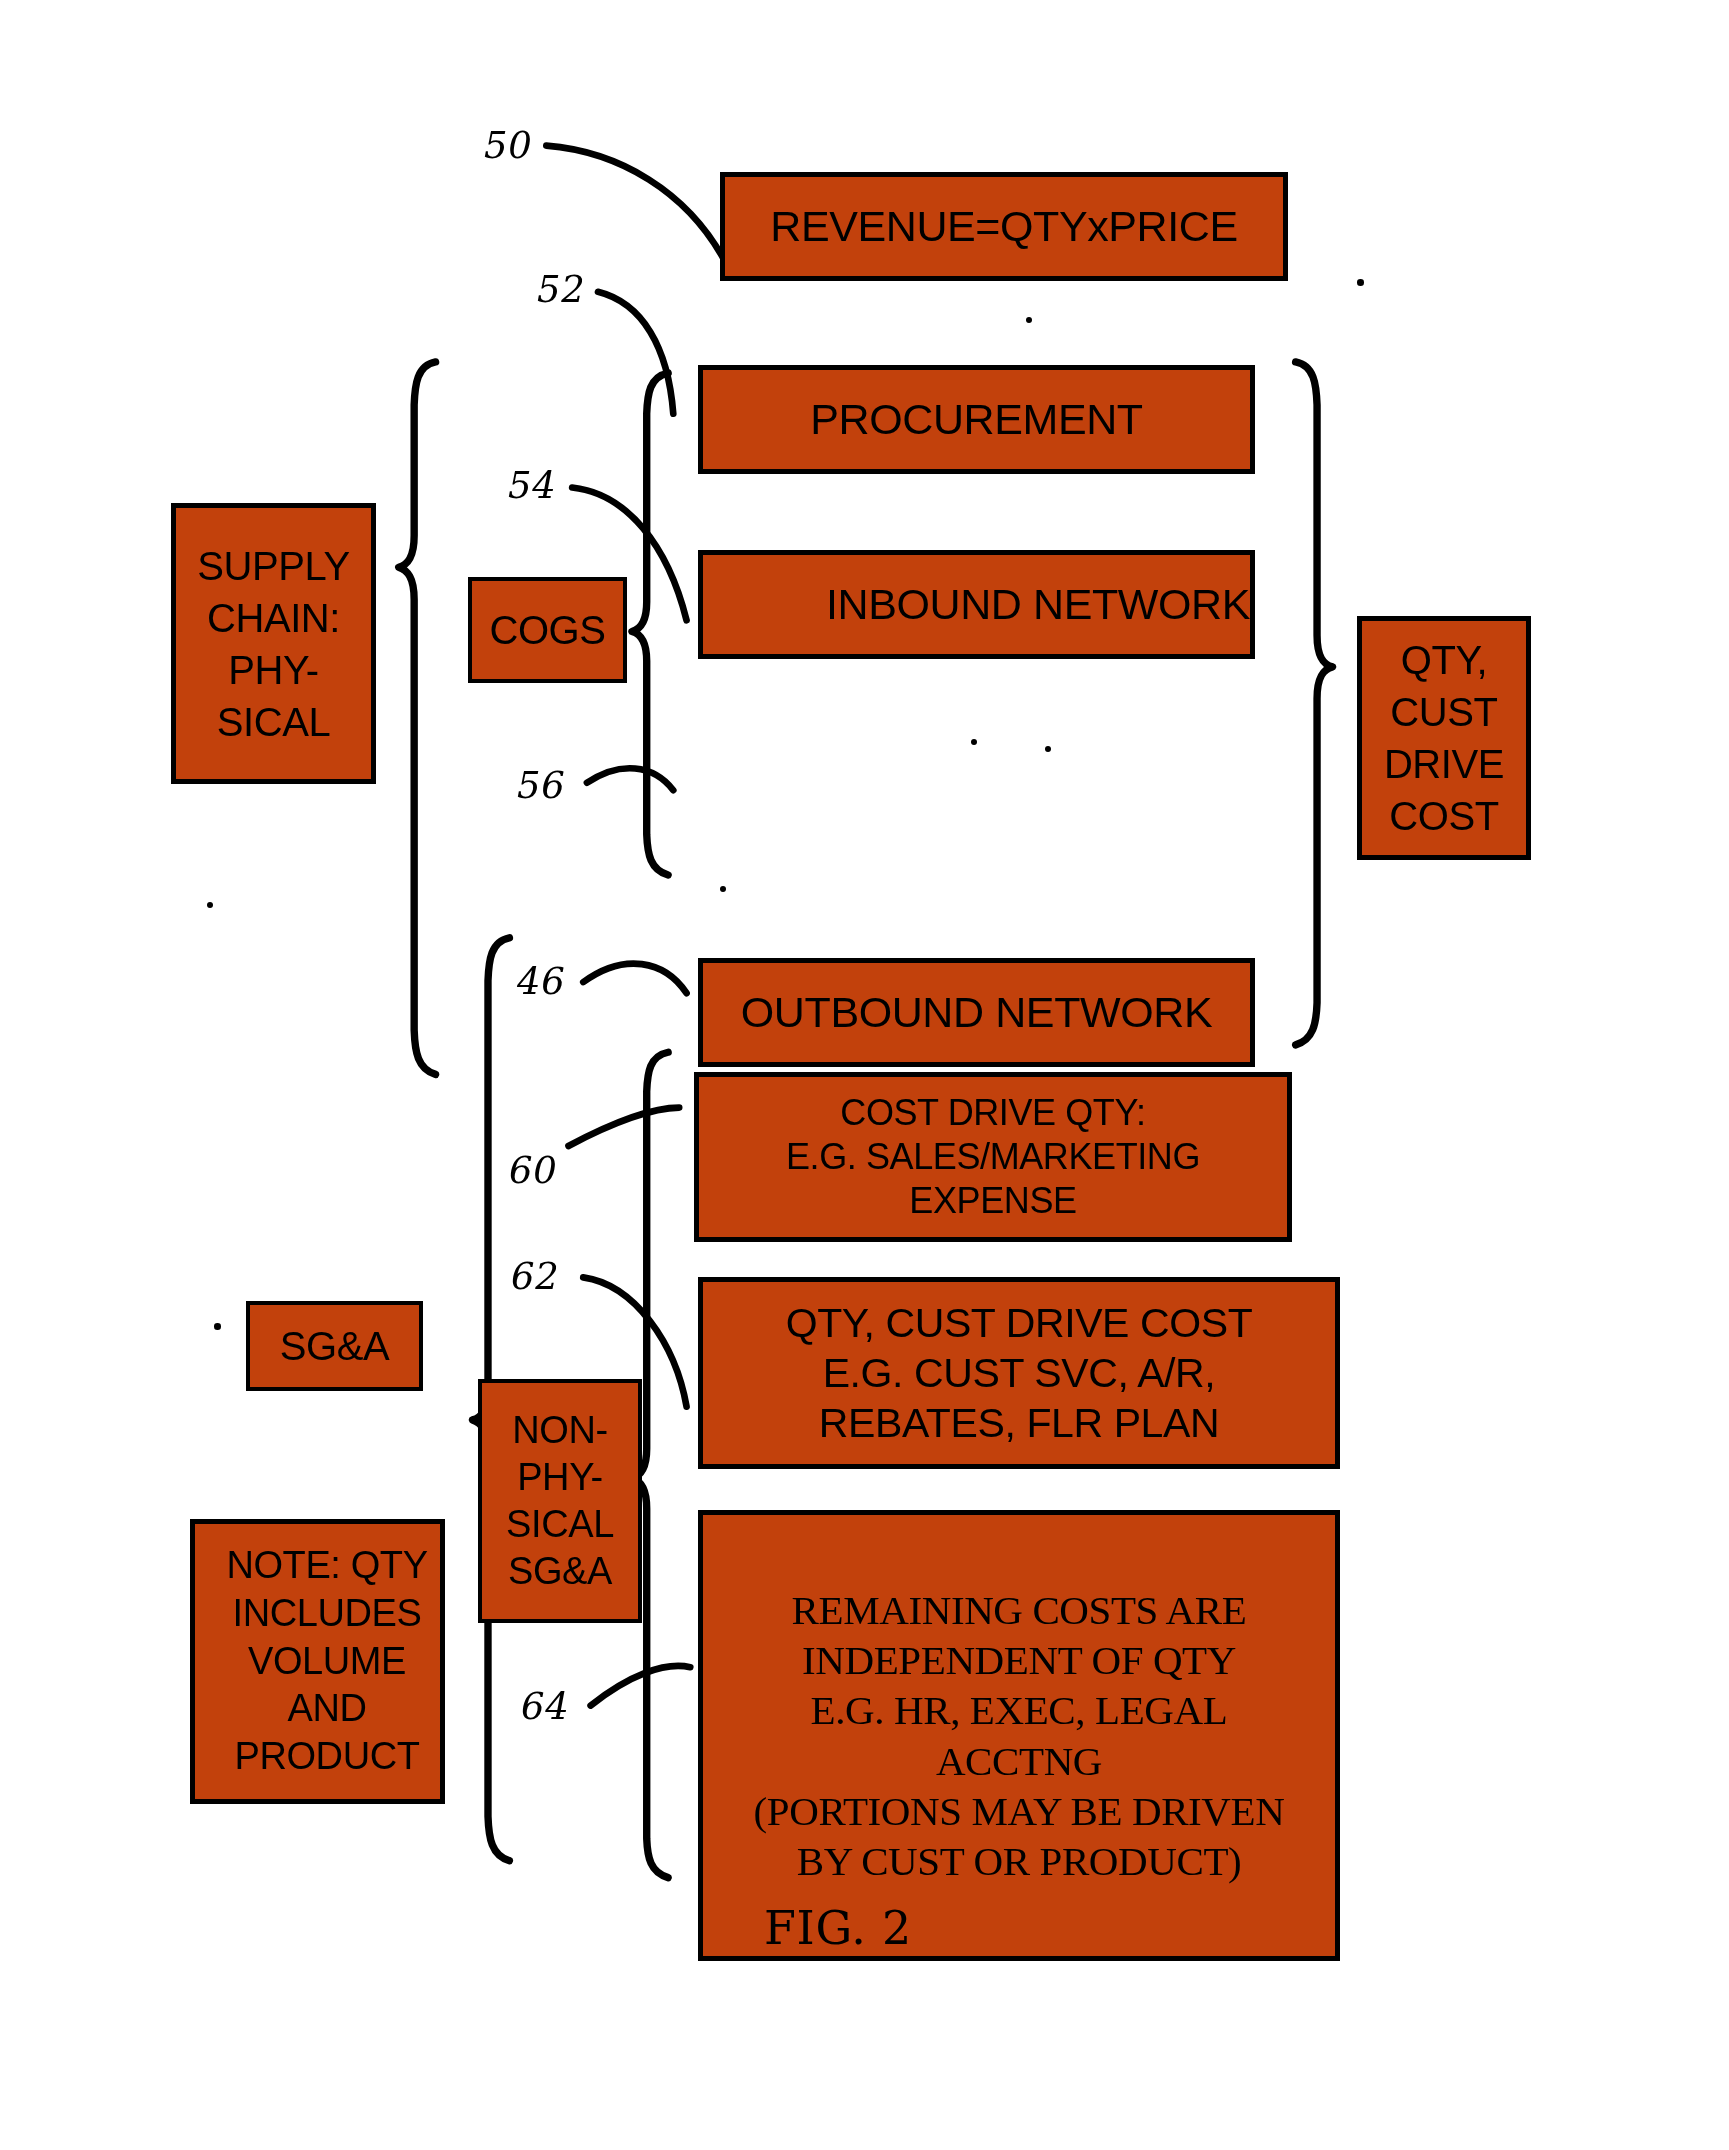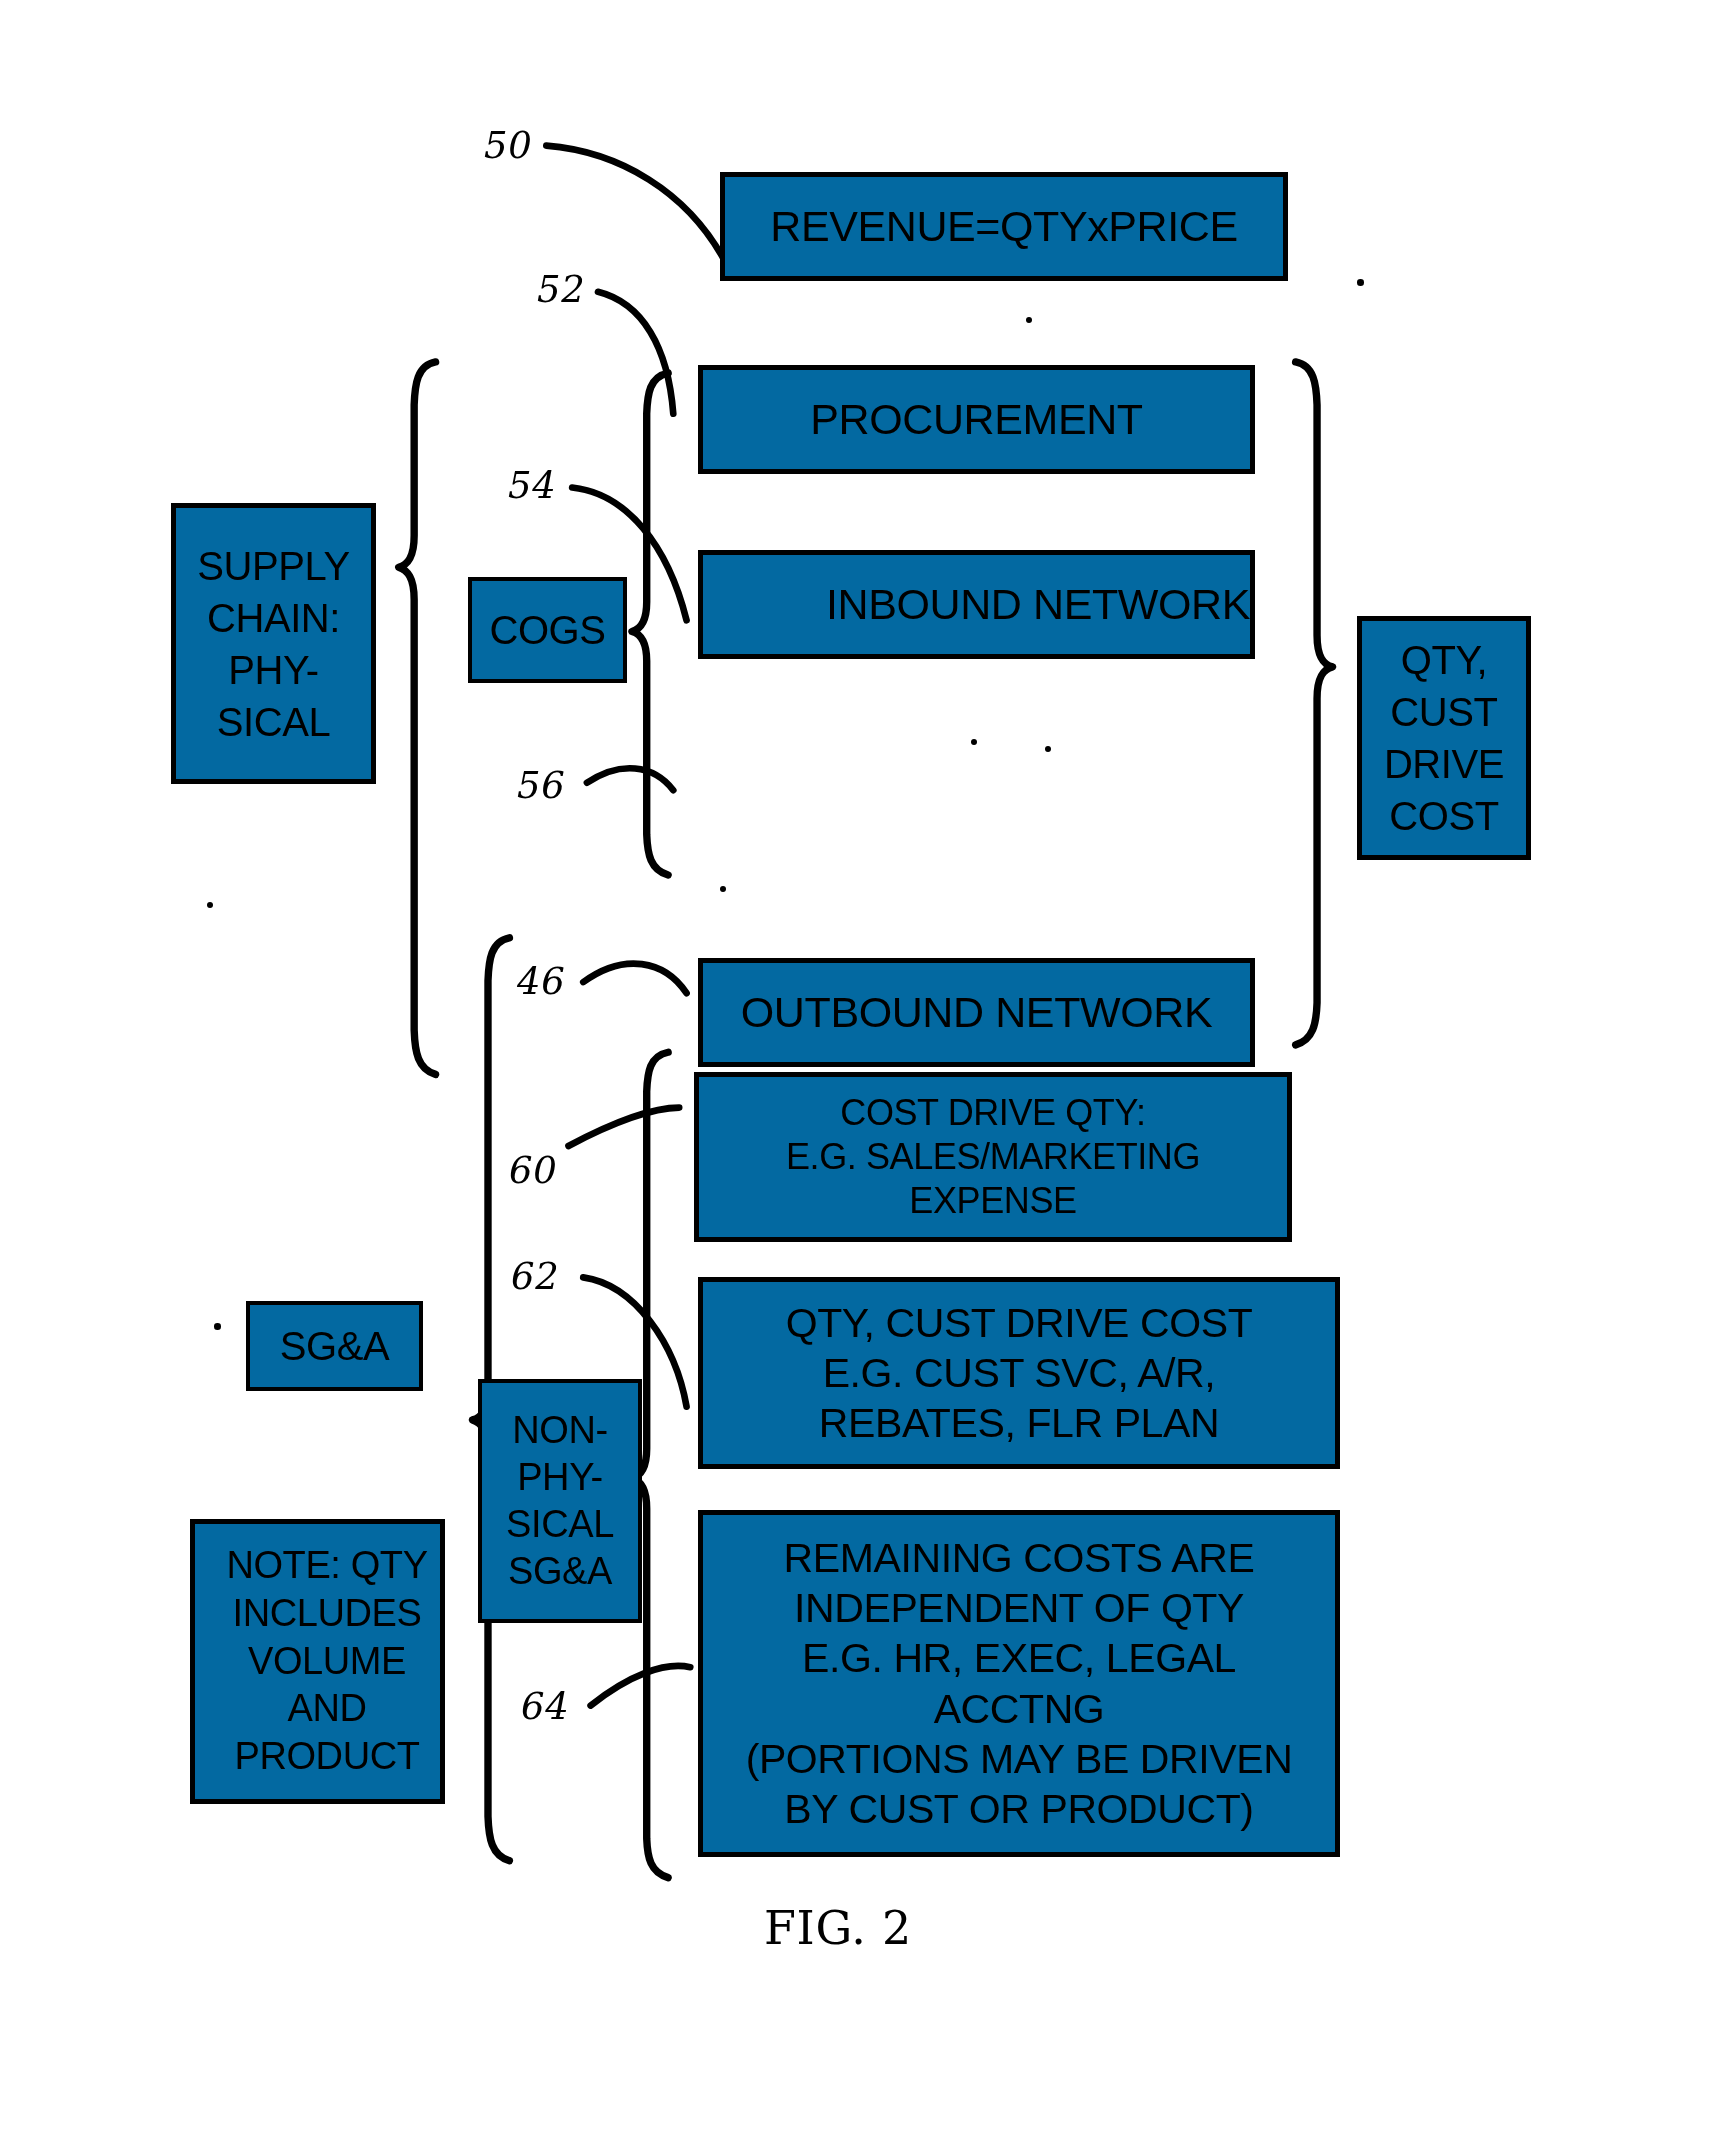--- a/index.html
+++ b/index.html
@@ -16,21 +16,21 @@
     width: 1729px;
     height: 2151px;
     background: #ffffff;
     overflow: hidden;
   }
   
   .box {
     position: absolute;
     box-sizing: border-box;
     border: 5.2px solid #000;
-    background: #0369a1;
+    background: #c2410c;
     display: flex;
     align-items: center;
     justify-content: center;
     text-align: center;
     color: #000;
     font-family: "Liberation Sans", sans-serif;
     font-weight: 400;
     letter-spacing: -0.4px;
     line-height: 1.22;
     white-space: pre-line;
@@ -167,21 +167,21 @@
 E.G. SALES/MARKETING
 EXPENSE</span>
   </div>
 
   <div class="box" style="left:698px; top:1277px; width:642px; height:192px; font-size:41px;">
     <span>QTY, CUST DRIVE COST
 E.G. CUST SVC, A/R,
 REBATES, FLR PLAN</span>
   </div>
 
-  <div class="box" style="left:698px; top:1510px; width:642px; height:347px; font-size:41px;">
+  <div class="box" style="left:698px; top:1510px; width:642px; height:451px; font-size:41px;font-family:Liberation Serif, serif;">
     <span>REMAINING COSTS ARE
 INDEPENDENT OF QTY
 E.G. HR, EXEC, LEGAL
 ACCTNG
 (PORTIONS MAY BE DRIVEN
 BY CUST OR PRODUCT)</span>
   </div>
 
   <div class="box" style="left:171px; top:503px; width:205px; height:281px; font-size:40px; line-height:1.30;">
     <span>SUPPLY

